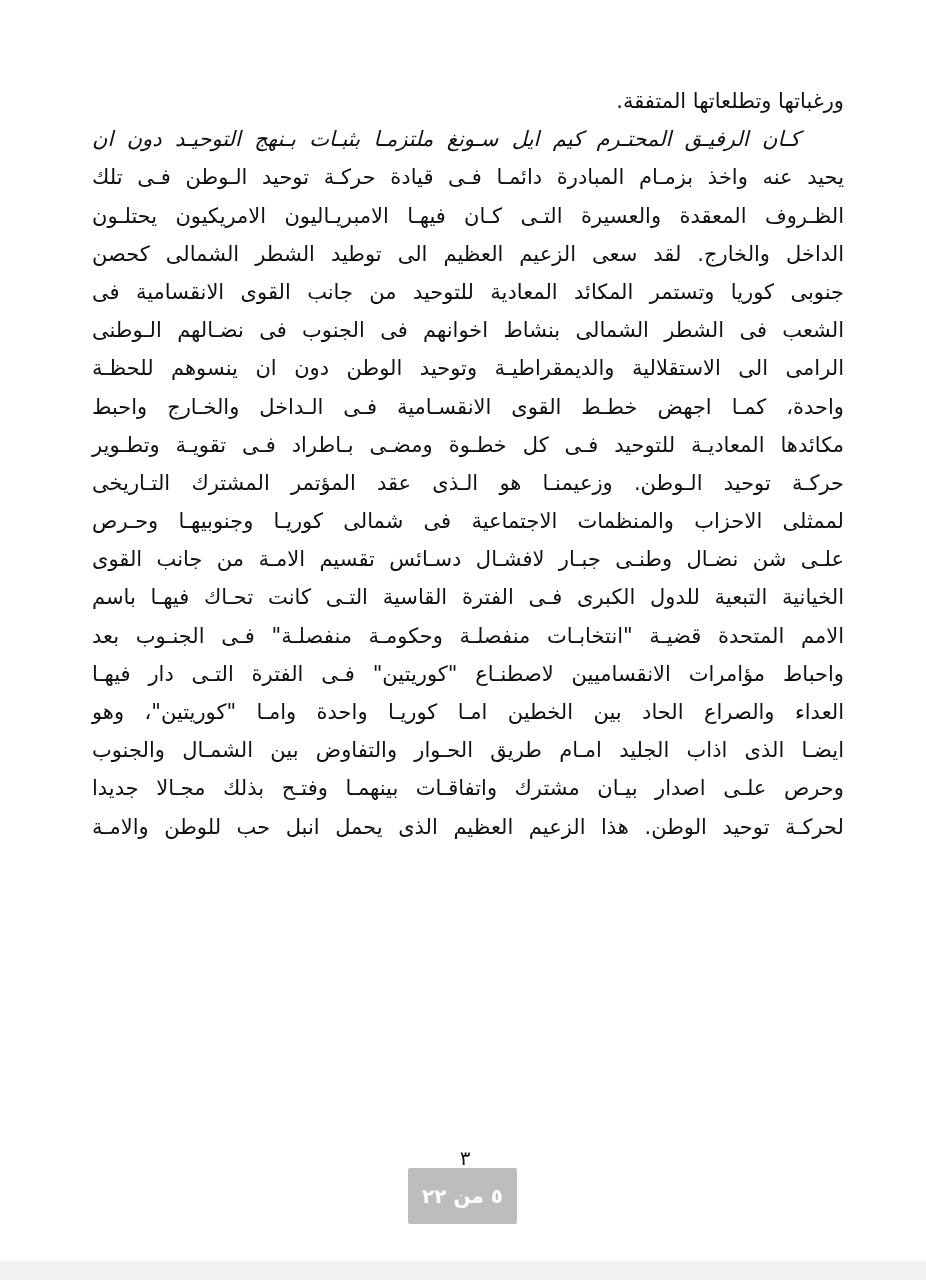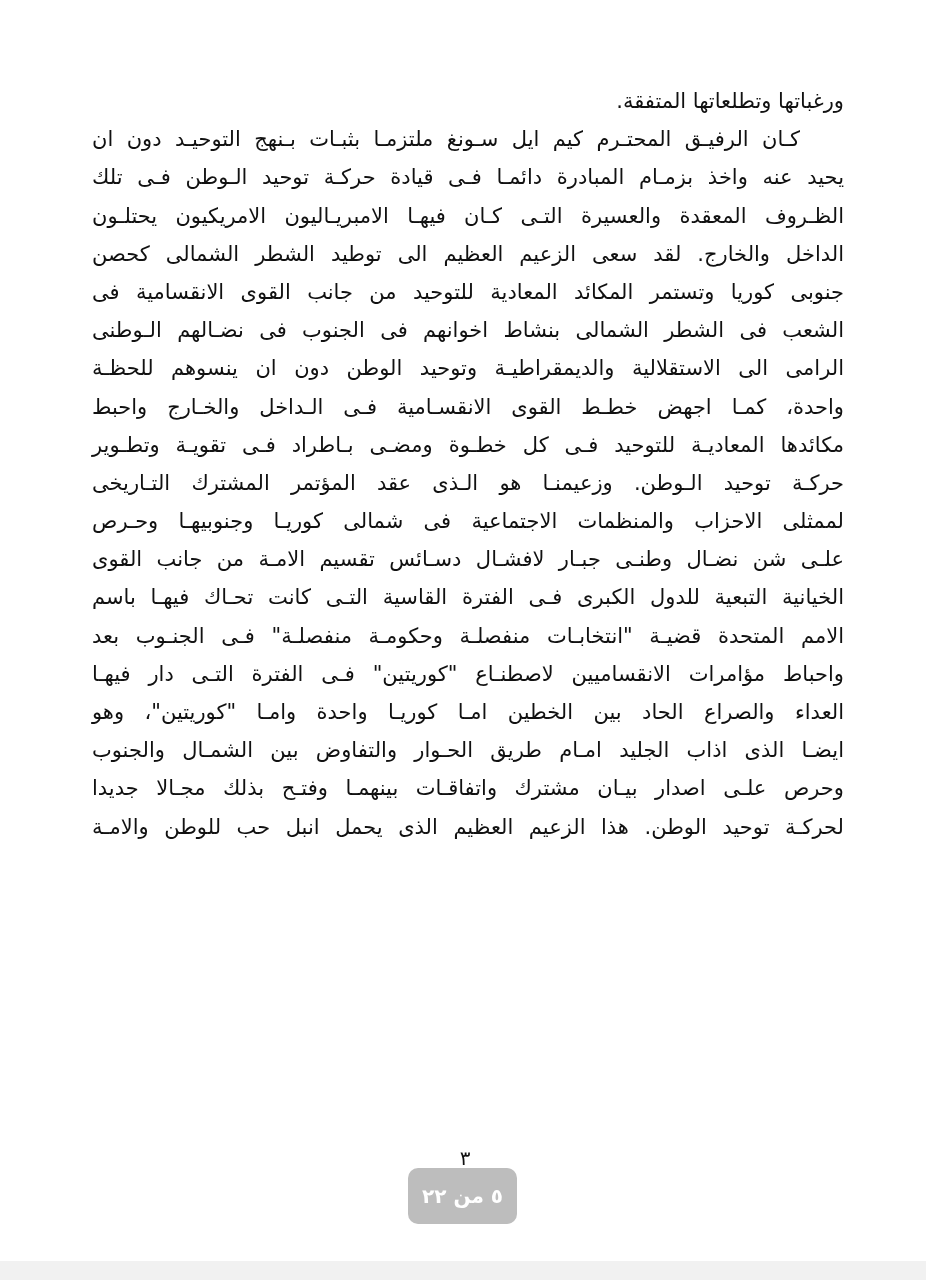--- a/index.html
+++ b/index.html
@@ -38,38 +38,39 @@
       text-align: justify;
       text-align-last: justify;
       overflow: visible;
     }
     .line.first {
       text-align: center;
       text-align-last: right;
     }
     .line.indent {
       padding-right: 44px;
+      font-style: italic;
     }
     .page-number {
       position: absolute;
       left: 450px;
       top: 1148px;
       width: 30px;
       text-align: center;
       font-size: 20px;
       color: #111111;
       line-height: 20px;
     }
     .page-counter {
       position: absolute;
       left: 408px;
       top: 1168px;
       width: 109px;
       height: 56px;
-      border-radius: 10px;
+      border-radius: 2px;
       background: #bdbdbd;
       color: #ffffff;
       font-size: 20px;
       font-weight: bold;
       display: flex;
       align-items: center;
       justify-content: center;
       direction: rtl;
     }
     .bottom-bar {

